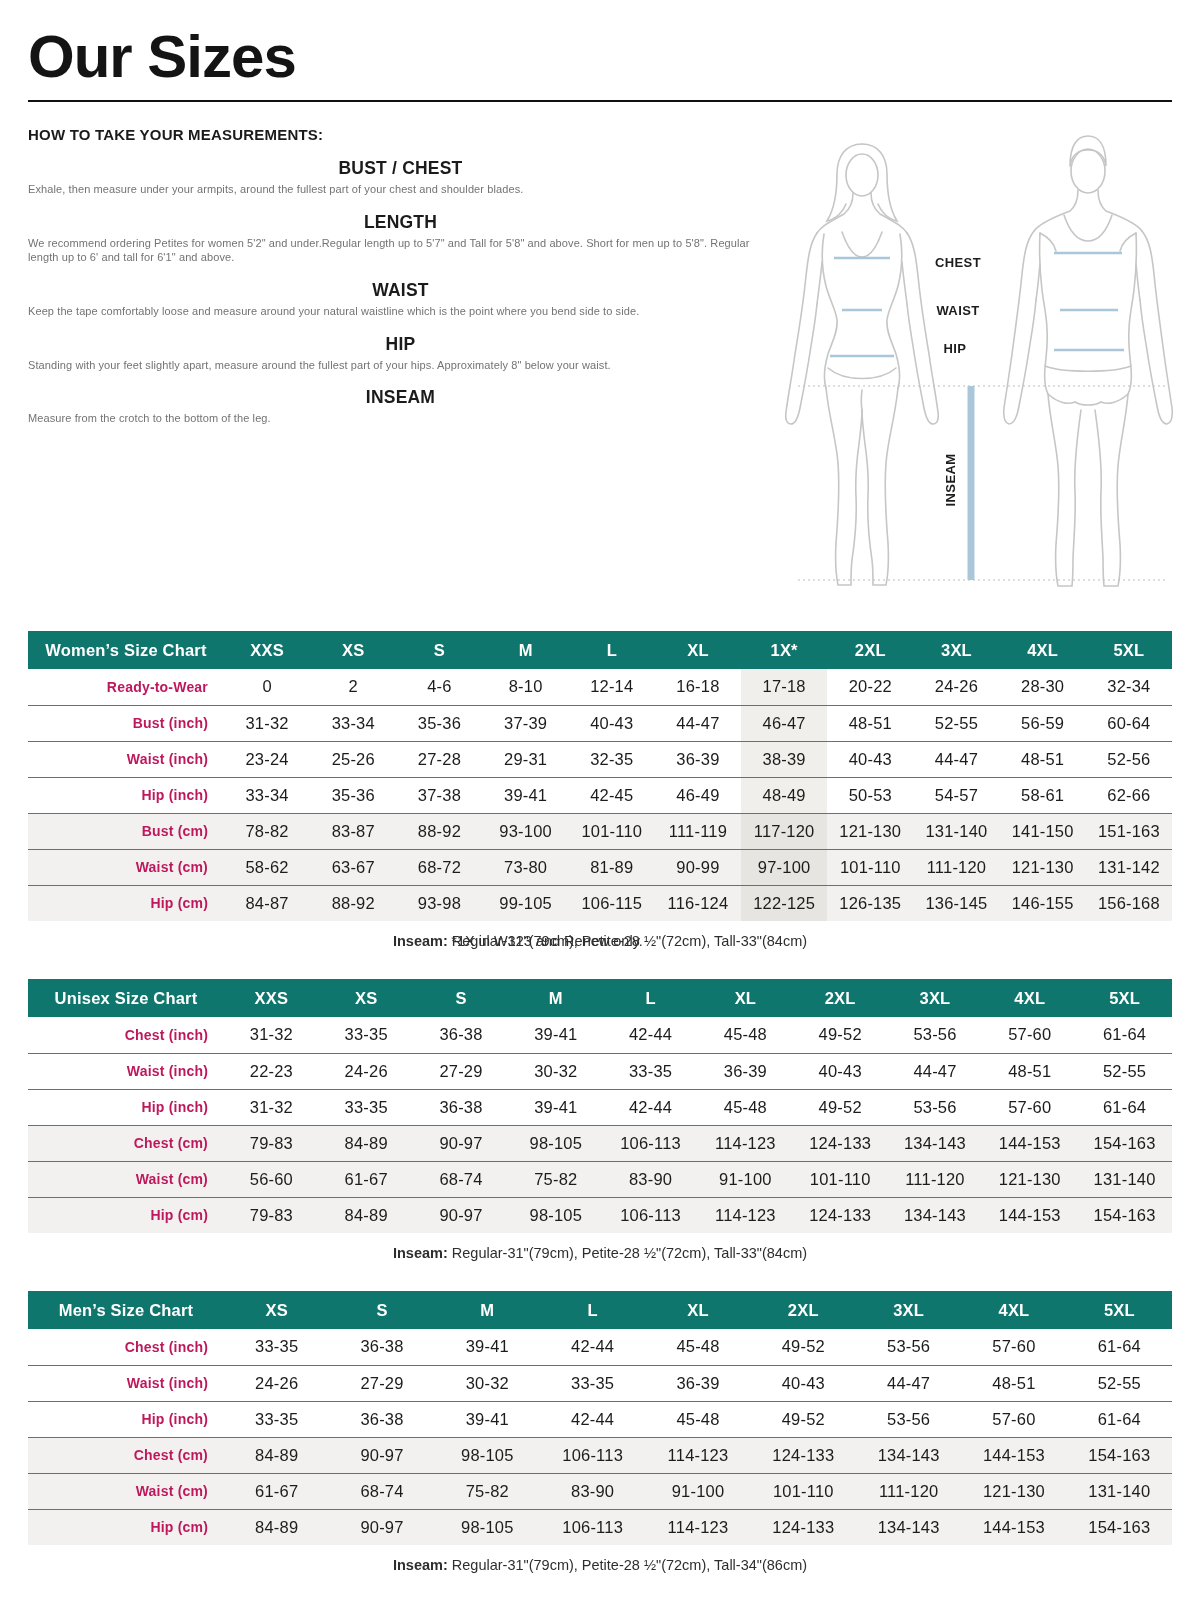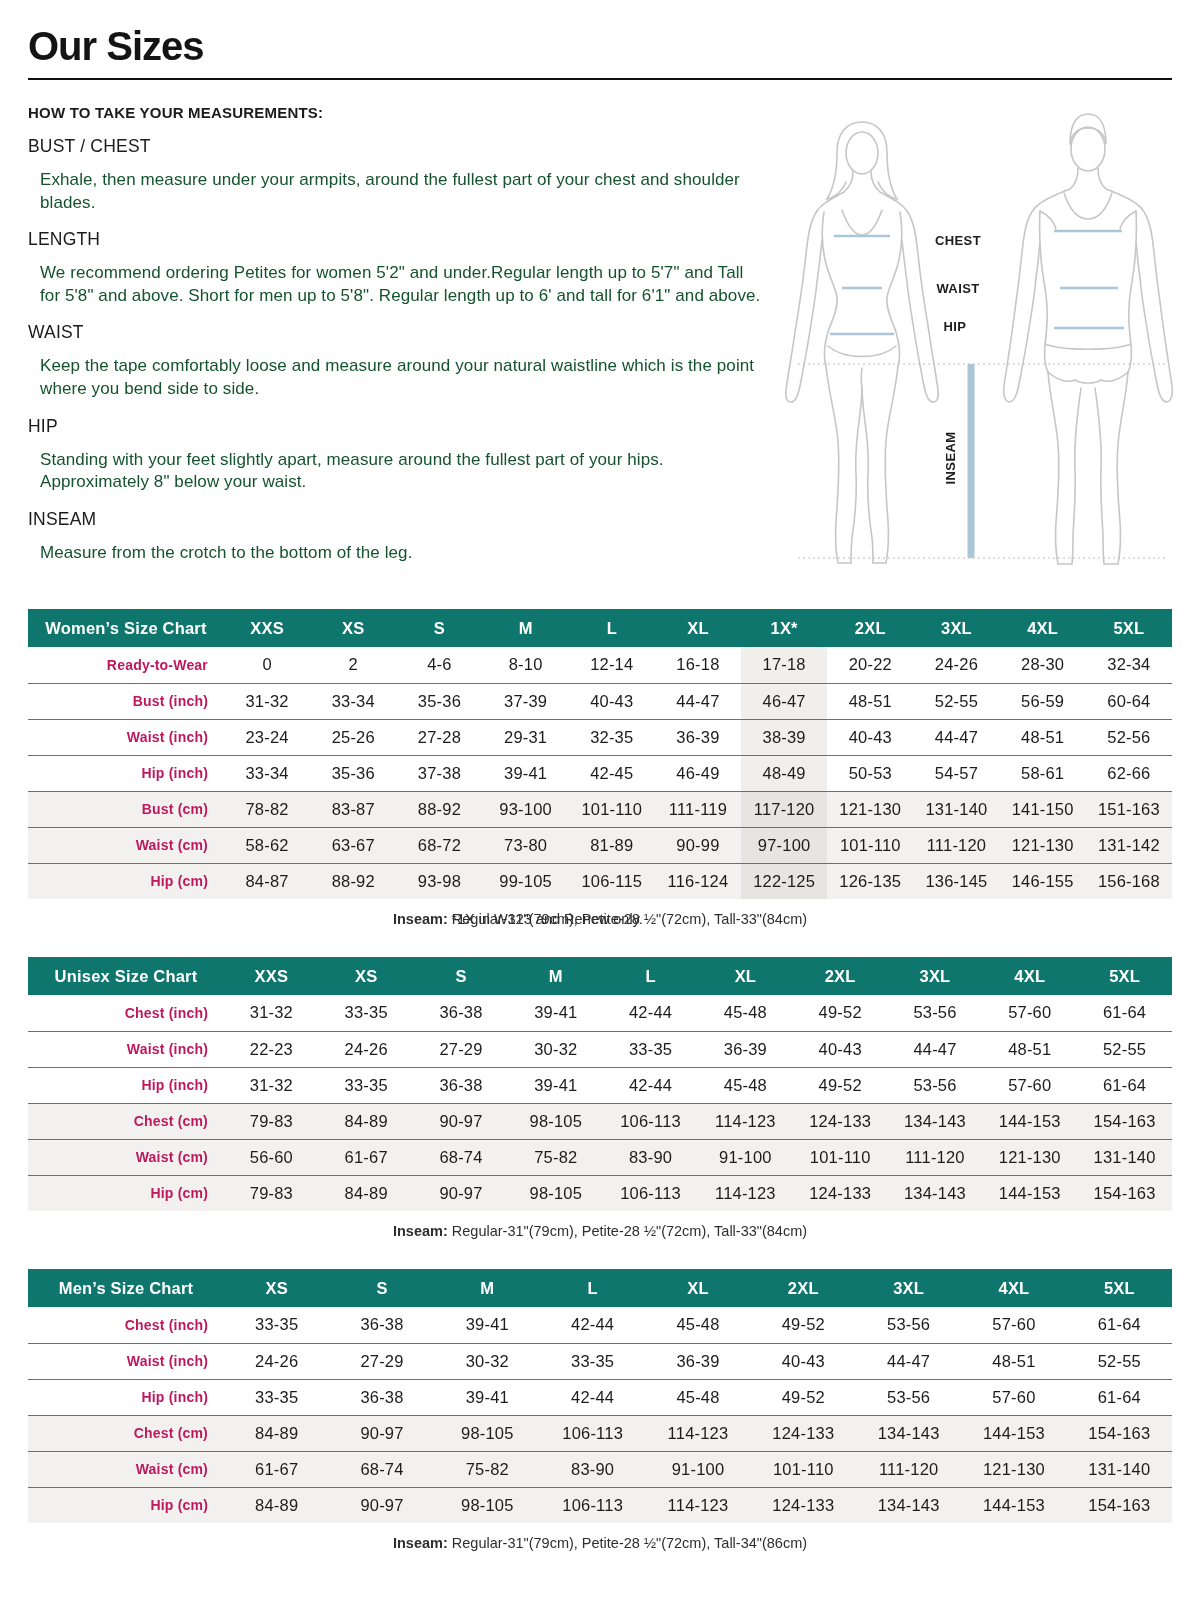--- a/index.html
+++ b/index.html
@@ -7,31 +7,31 @@
   body {
     width:1200px; height:1600px; overflow:hidden;
     background:#ffffff; color:#222;
     font-family:"Liberation Sans", sans-serif;
   }
   .container { position:relative; padding:0 28px; }
 
   
   .page-title {
     margin:24px 0 10px 0;
-    font-size:40px; line-height:1.1; font-weight:800;
+    font-size:60px; line-height:1.1; font-weight:800;
     letter-spacing:-1px; color:#141414;
   }
   .title-rule { border-bottom:2.5px solid #111; margin-bottom:24px; }
 
   
   .content-top { position:relative; min-height:505px; }
   .intro { width:745px; }
   .intro-heading { font-size:15px; font-weight:800; color:#1b1b1b; margin:0 0 4px 0; letter-spacing:0.2px; }
-  .ms-title { font-size:17.5px; font-weight:400; color:#1b1b1b; margin:15px 0 3px 0; letter-spacing:0.2px; }
-  .ms-body { font-size:17px; line-height:1.33; color:#14532d; margin:12px; letter-spacing:0.1px; }
+  .ms-title { font-size:17.5px; font-weight:700; color:#1b1b1b; margin:15px 0 3px 0; letter-spacing:0.2px;text-align:center; }
+  .ms-body { font-size:11px; line-height:1.33; color:#737373; margin:0; letter-spacing:0.1px; }
 
   
   .diagram { position:absolute; top:2px; right:-6px; width:420px; height:472px; }
   .diagram svg { position:absolute; left:0; top:0; }
   .diagram-label {
     position:absolute; transform:translate(-50%,-50%);
     font-size:13px; font-weight:700; color:#1d1d1d; letter-spacing:0.4px; white-space:nowrap;
   }
   .inseam-label { transform:translate(-50%,-50%) rotate(-90deg); }
 

